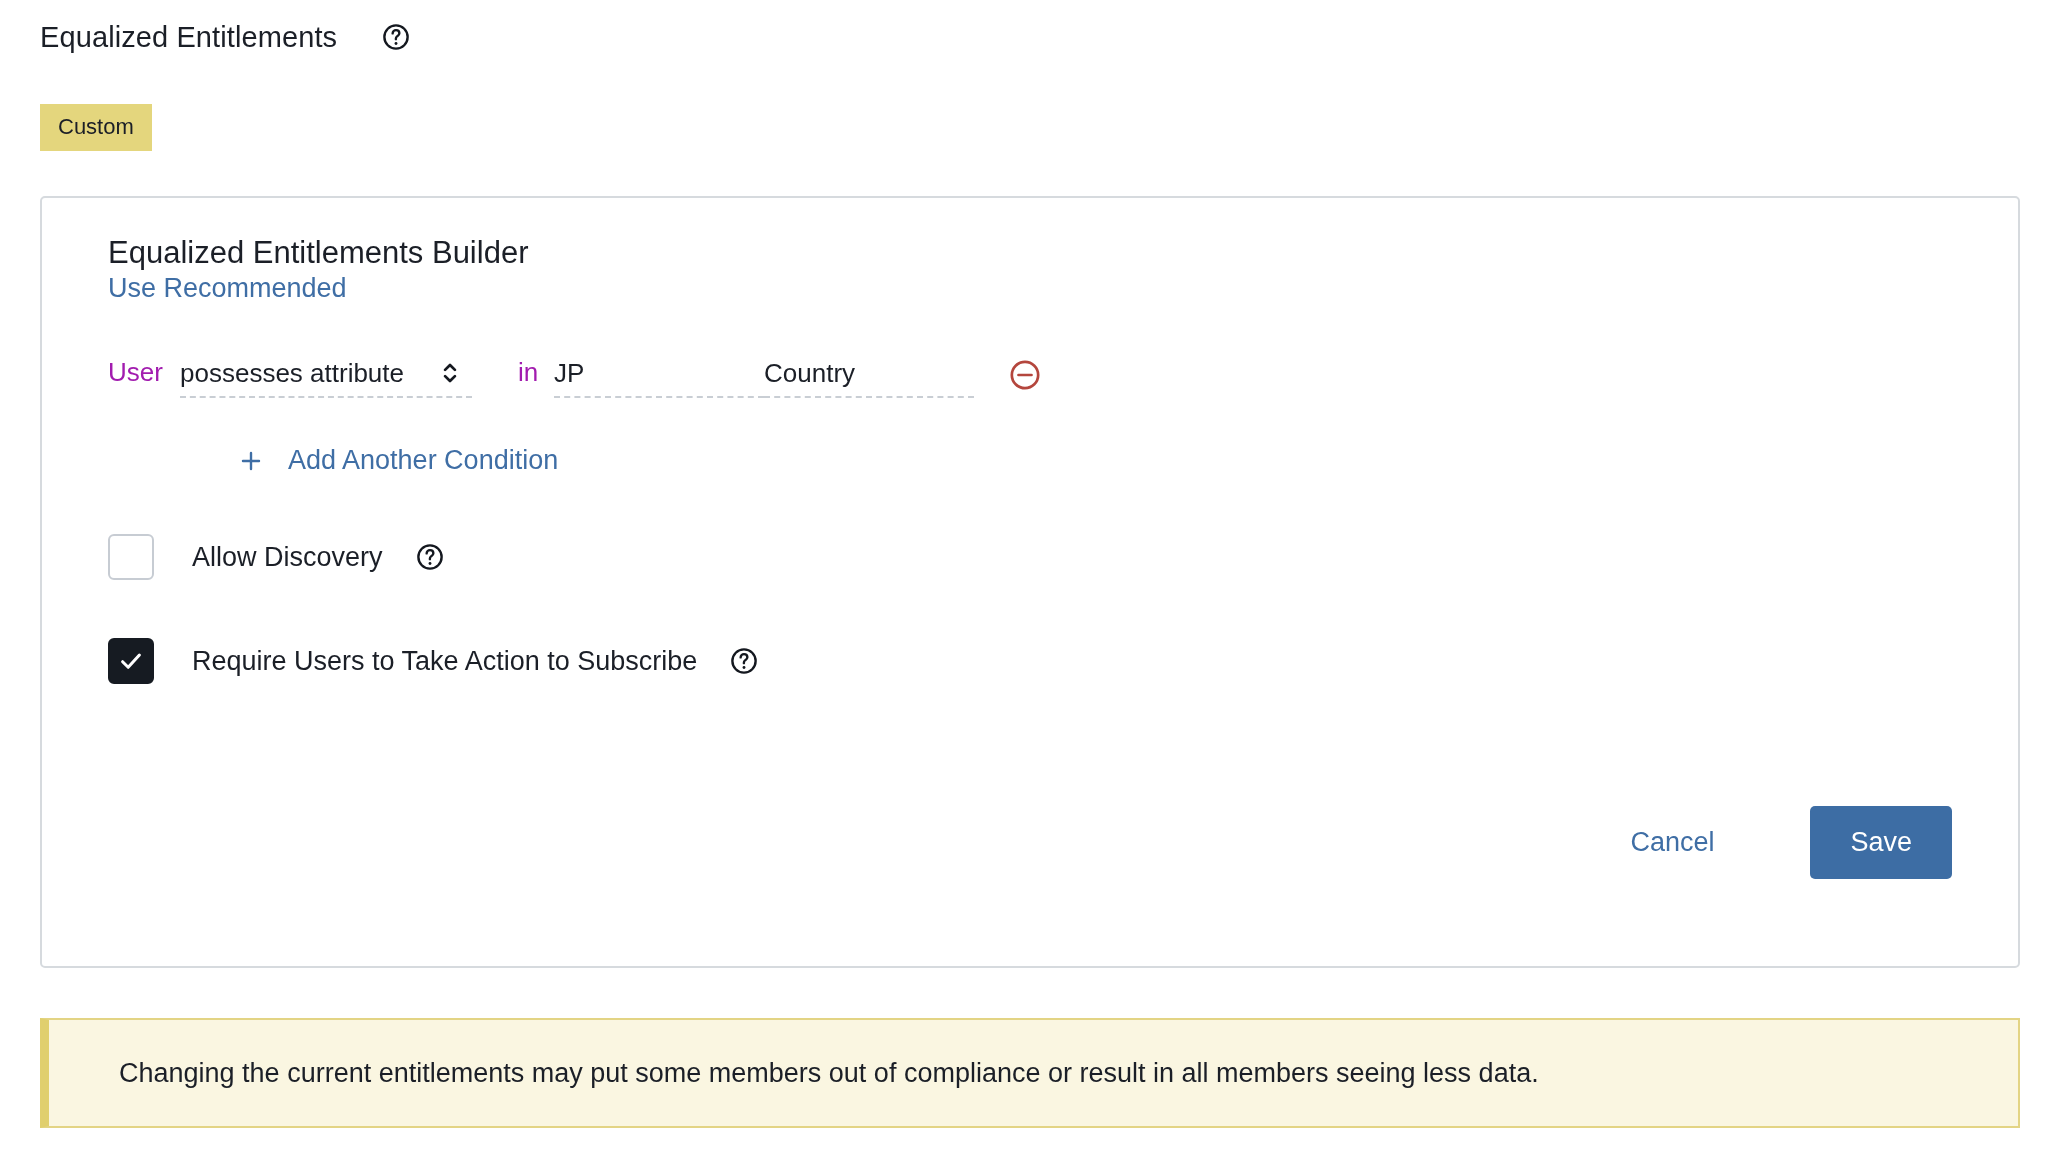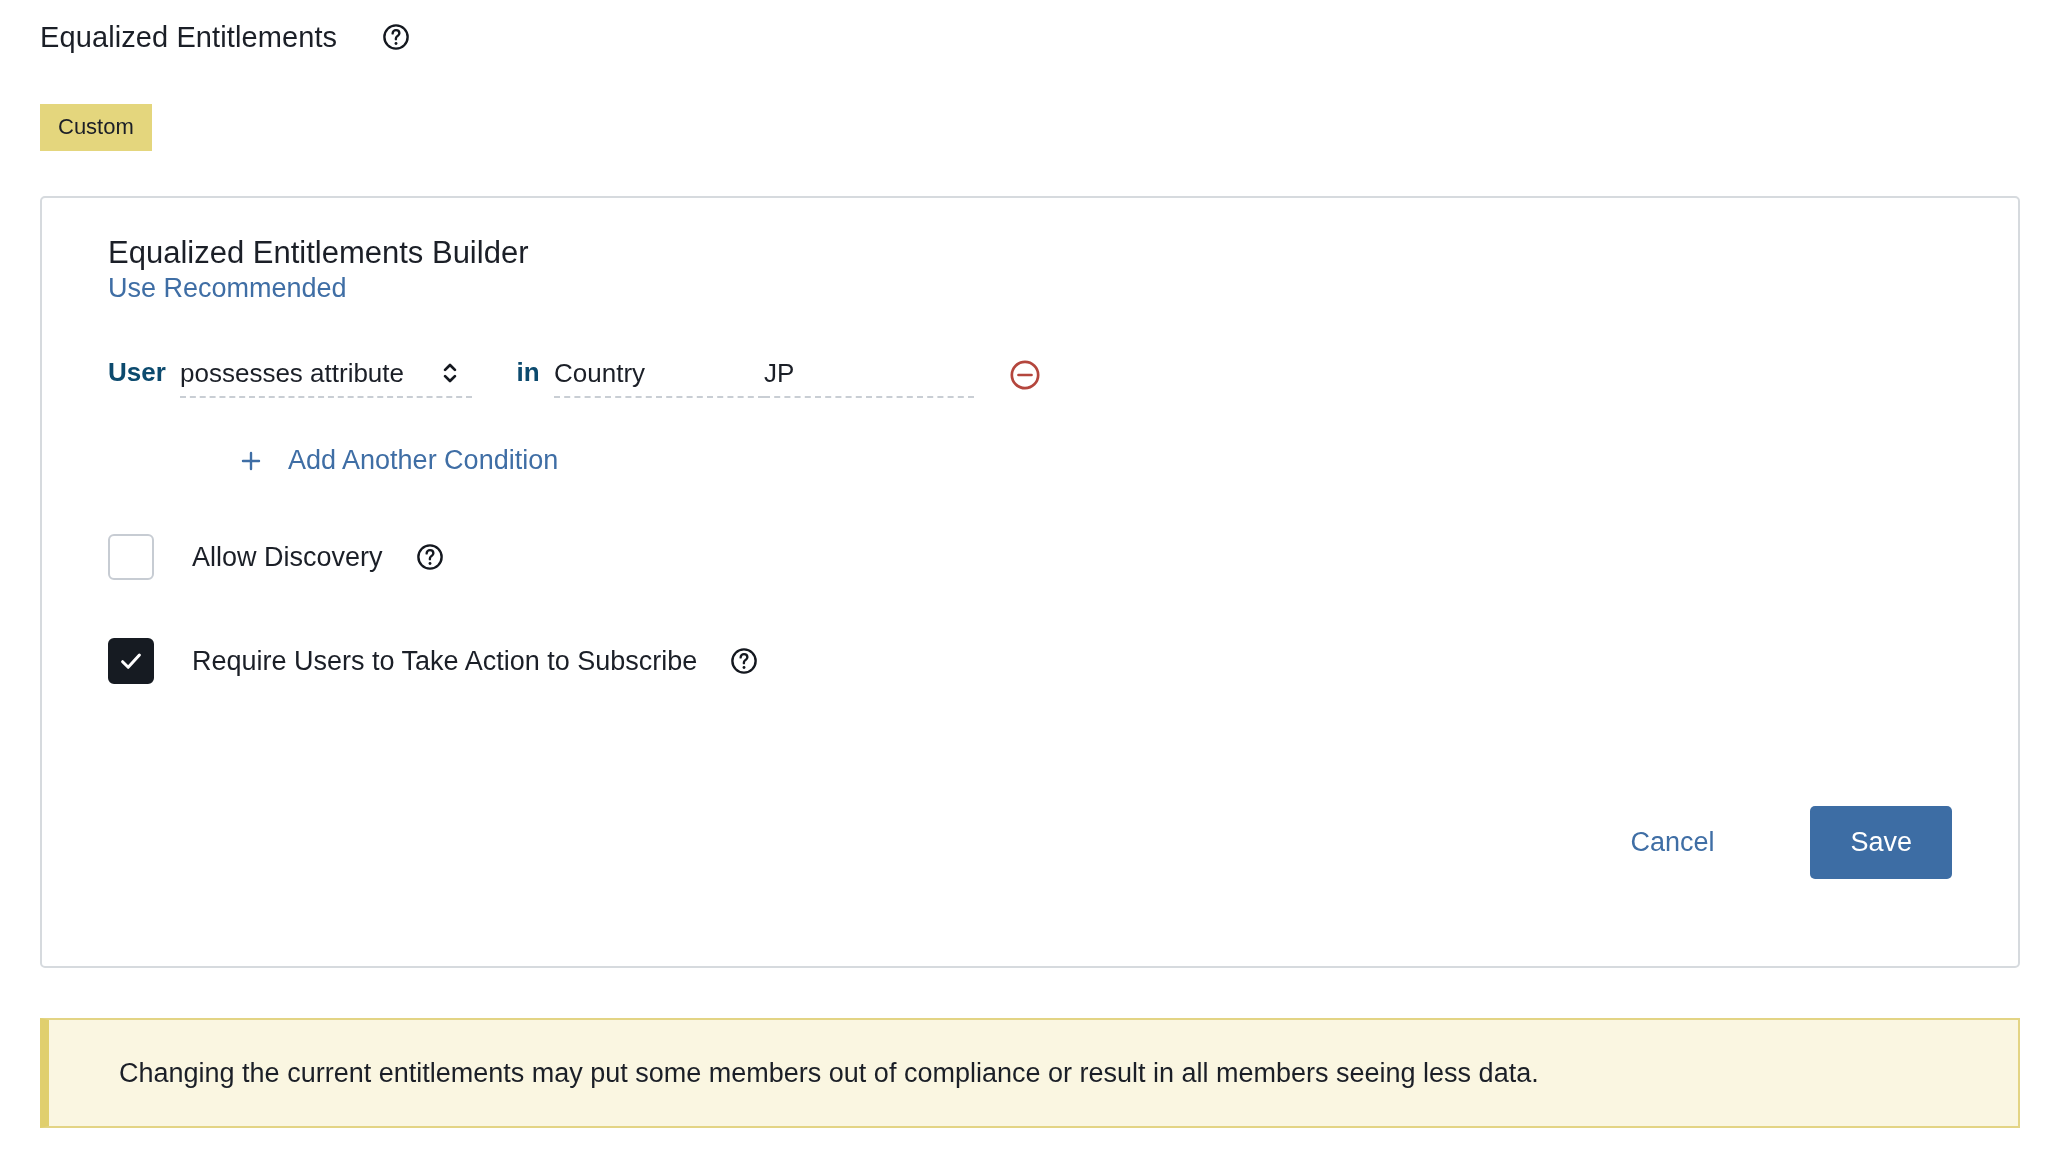--- a/index.html
+++ b/index.html
@@ -103,23 +103,22 @@
     position: absolute;
     left: 66px;
     top: 154px;
     display: flex;
     align-items: flex-start;
     height: 62px;
   }
   .cond-static {
     font-size: 26px;
     line-height: 40px;
-    color: #0c4a6e;
+    color: #a21caf;
     white-space: nowrap;
-    font-weight: bold;
   }
   .cond-label-user { width: 72px; }
   .cond-label-in { width: 52px; text-align: center; }
 
   .field-dashed {
     position: relative;
     display: flex;
     align-items: center;
     height: 46px;
     border-bottom: 2px dashed #c9ced4;
@@ -314,25 +313,25 @@
             <path d="M2.2 7.6 6 3.8l3.8 3.8"></path>
             <path d="M2.2 12.4 6 16.2l3.8-3.8"></path>
           </svg>
         </span>
       </div>
 
       <div class="gap-30"></div>
       <div class="cond-static cond-label-in">in</div>
 
       <div class="field-dashed field-value">
+        <span class="field-text">JP</span>
+      </div>
+
+      <div class="field-dashed field-value">
         <span class="field-text">Country</span>
-      </div>
-
-      <div class="field-dashed field-value">
-        <span class="field-text">JP</span>
       </div>
 
       <span class="remove-btn">
         <svg width="34" height="34" viewBox="0 0 24 24" fill="none" stroke="currentColor" stroke-width="1.9">
           <circle cx="12" cy="12" r="9.3"></circle>
           <path d="M7.4 12h9.2" stroke-linecap="round"></path>
         </svg>
       </span>
     </div>
 

